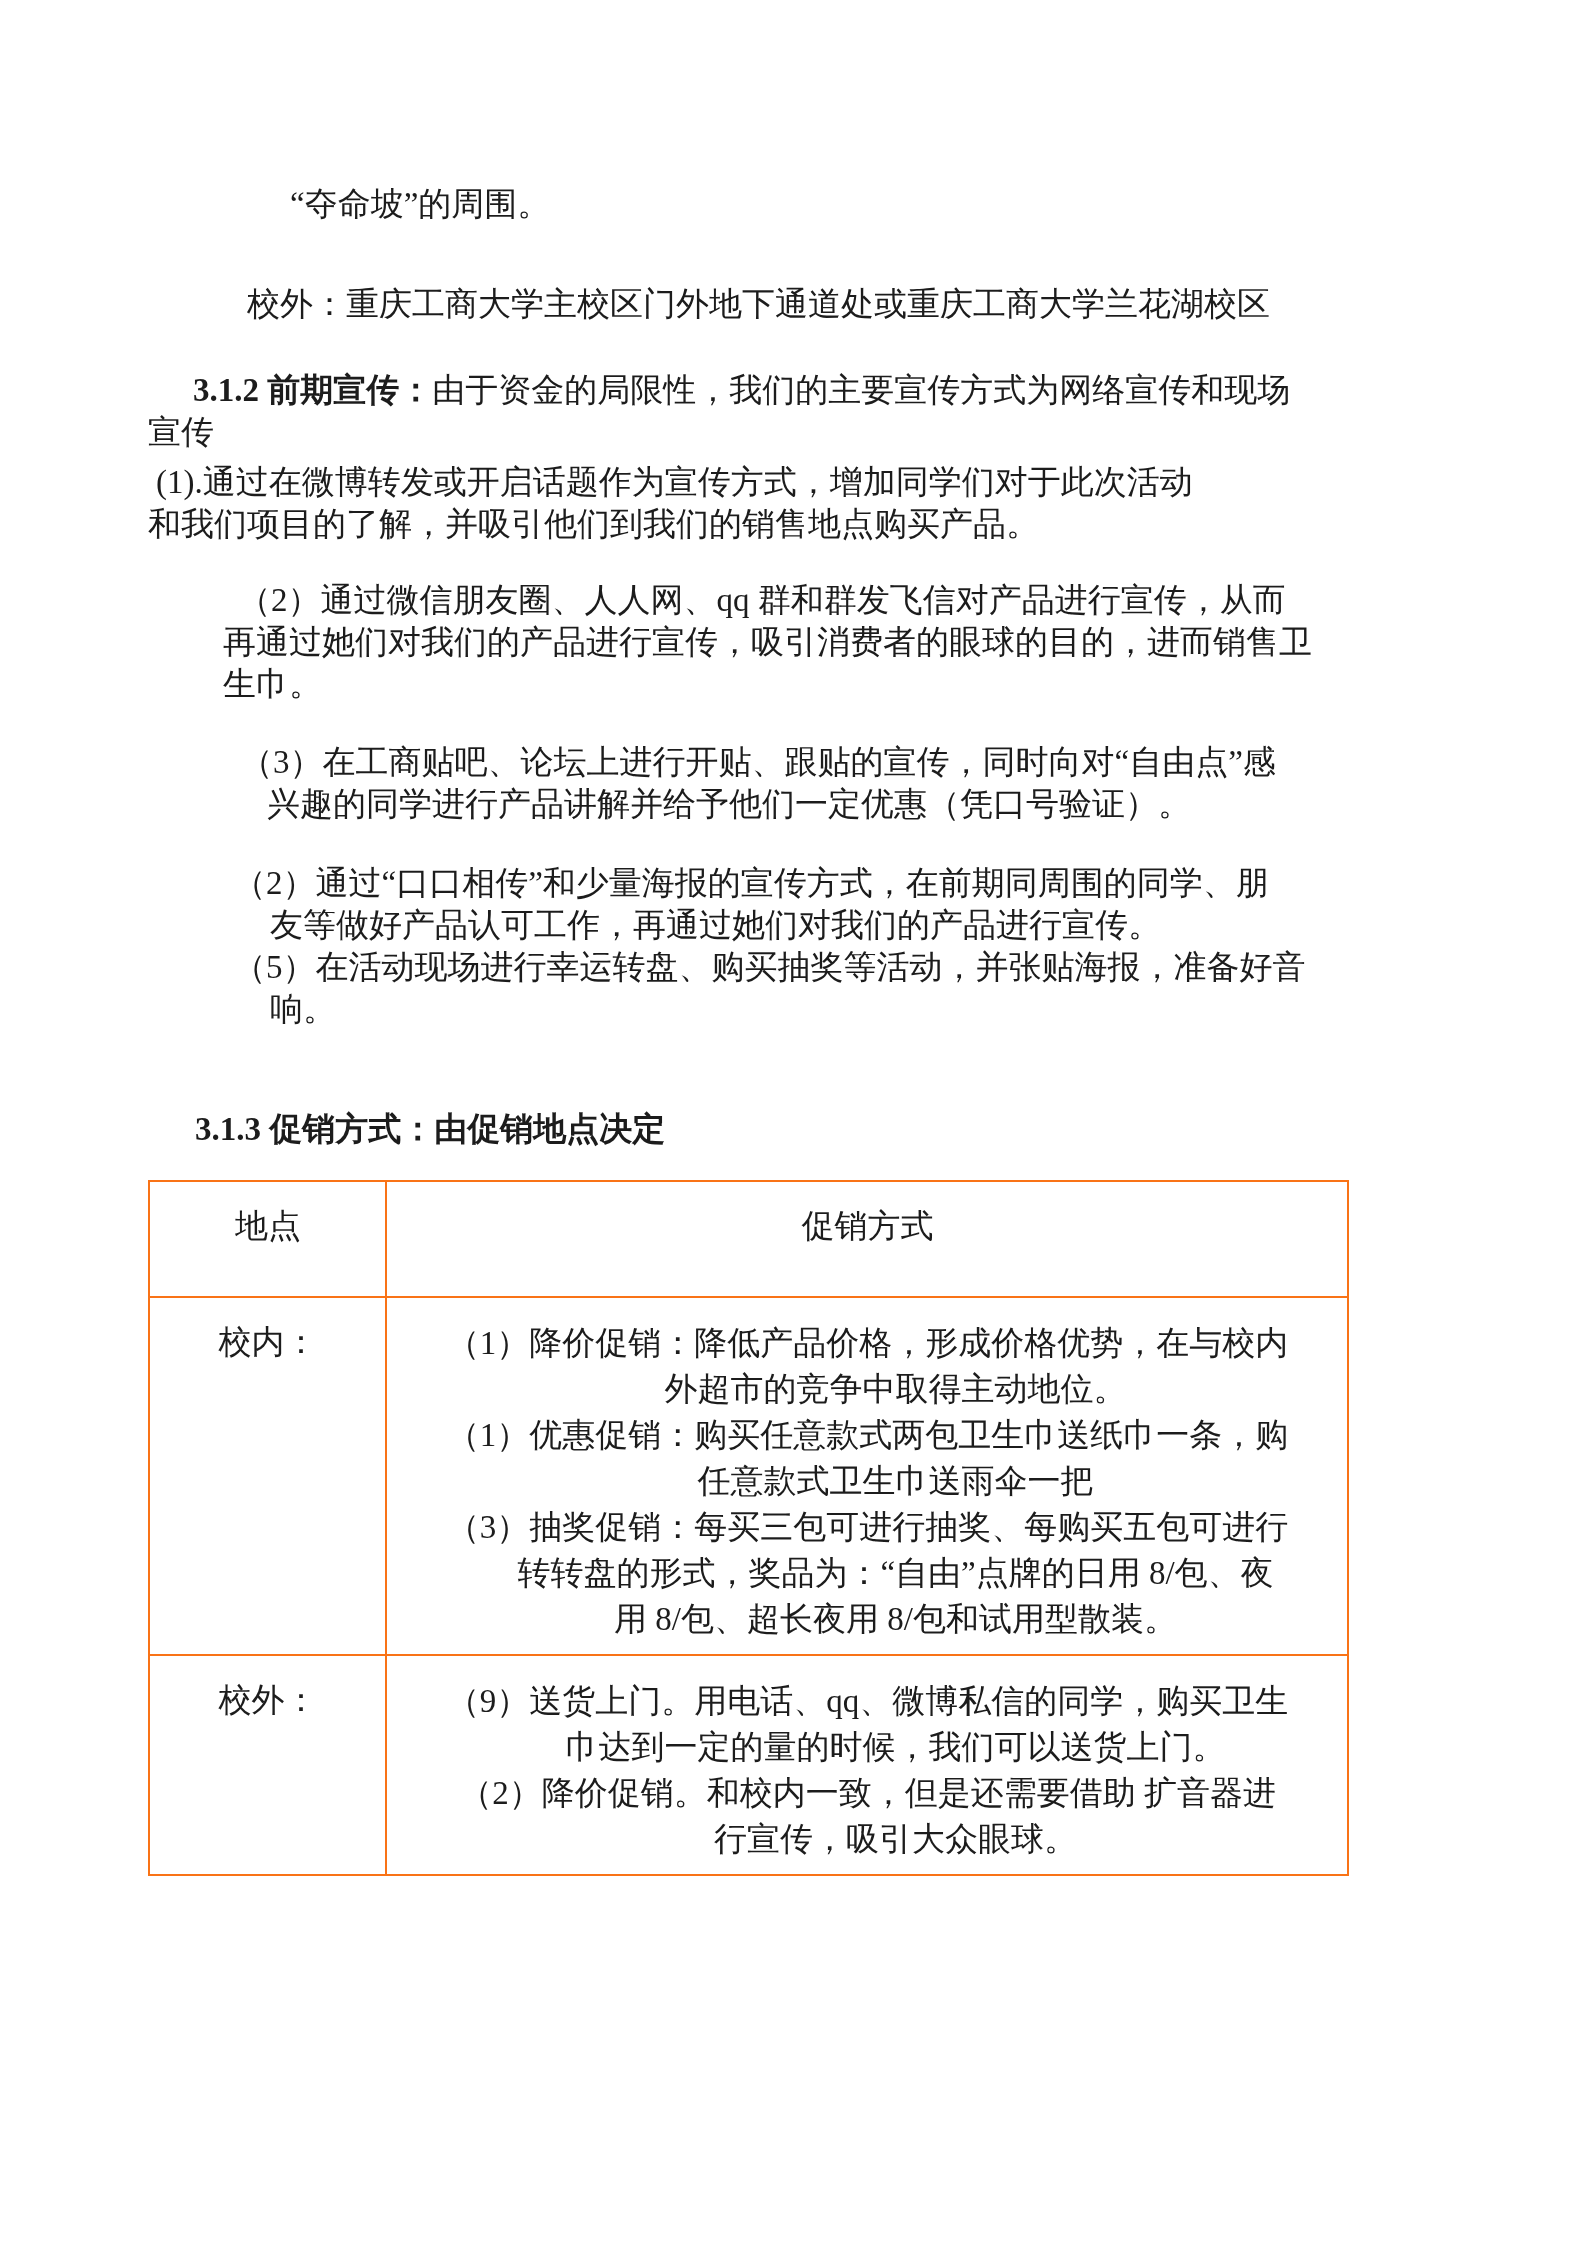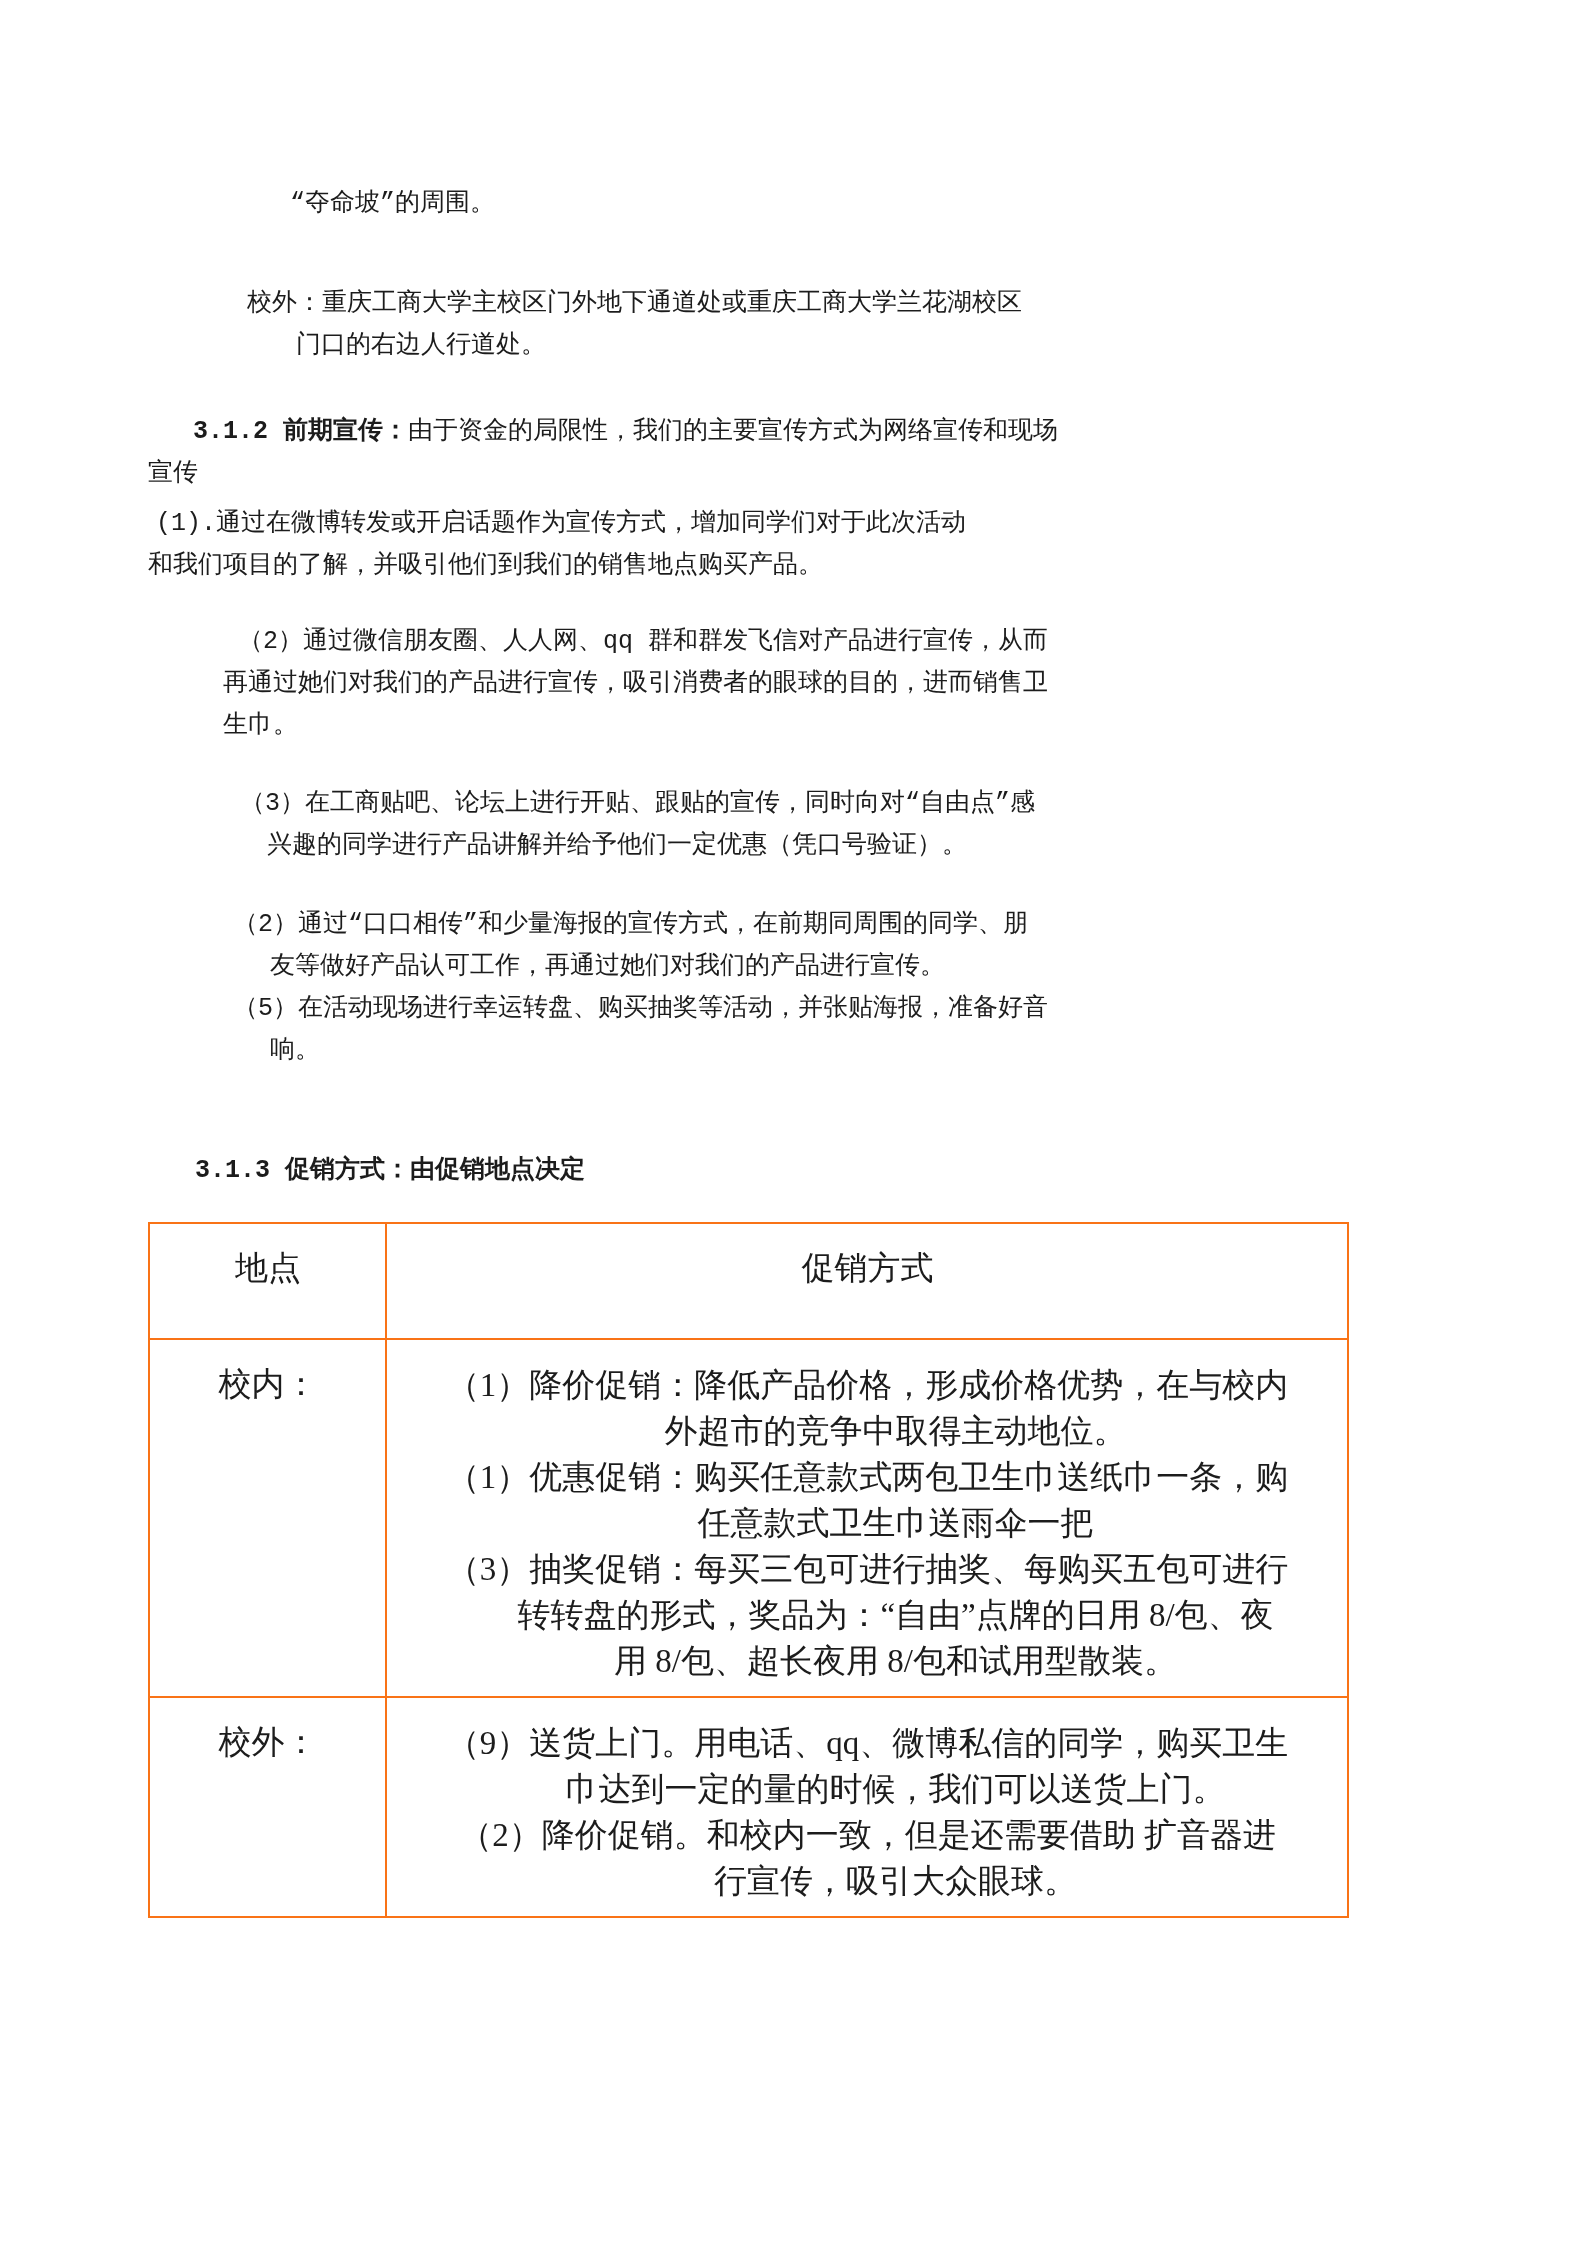--- a/index.html
+++ b/index.html
@@ -4,21 +4,21 @@
 <style>
   html, body { margin: 0; padding: 0; }
   body {
     width: 1586px; height: 2244px;
     background: #ffffff;
     font-family: "Liberation Serif", "DejaVu Serif", serif;
     color: #1c1c1c;
     overflow: hidden;
   }
   .page { position: relative; padding: 183px 90px 0 148px; width: 1348px; }
-  .line { font-size: 25px; line-height: 42px; white-space: nowrap; font-family: Liberation Mono, monospace; }
+  .line { font-size: 33px; line-height: 42px; white-space: nowrap; }
   .bold { font-weight: bold; }
 
   
   .ind-q    { margin-left: 142px; }
   .ind-loc  { margin-left: 99px;  }
   .ind-loc2 { margin-left: 148px; }
   .ind-h    { margin-left: 45px;  }
   .ind-p1   { margin-left: 142px; }
   .ind-p2   { margin-left: 90px;  }
   .ind-p2c  { margin-left: 75px;  }
@@ -60,21 +60,20 @@
   .row-off td { height: 192px; }
 </style>
 </head>
 <body>
 
 <div class="page">
 
   <div class="line ind-q">“夺命坡”的周围。</div>
 
   <div class="line ind-loc mt-loc">校外：重庆工商大学主校区门外地下通道处或重庆工商大学兰花湖校区</div>
-  <div class="line ind-loc2">门口的右边人行道处。</div>
 
   <div class="line ind-h mt-312">
     <span class="bold">3.1.2 前期宣传：</span><span>由于资金的局限性，我们的主要宣传方式为网络宣传和现场</span>
   </div>
   <div class="line">宣传</div>
 
   <div class="line ind-p1 mt-p1">(1).通过在微博转发或开启话题作为宣传方式，增加同学们对于此次活动</div>
   <div class="line">和我们项目的了解，并吸引他们到我们的销售地点购买产品。</div>
 
   <div class="line ind-p2 mt-p">（2）通过微信朋友圈、人人网、qq 群和群发飞信对产品进行宣传，从而</div>

